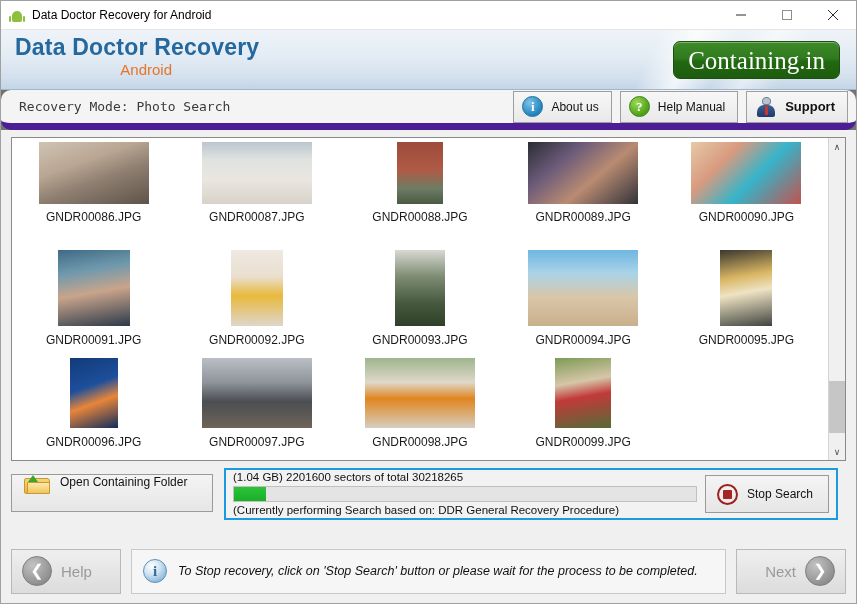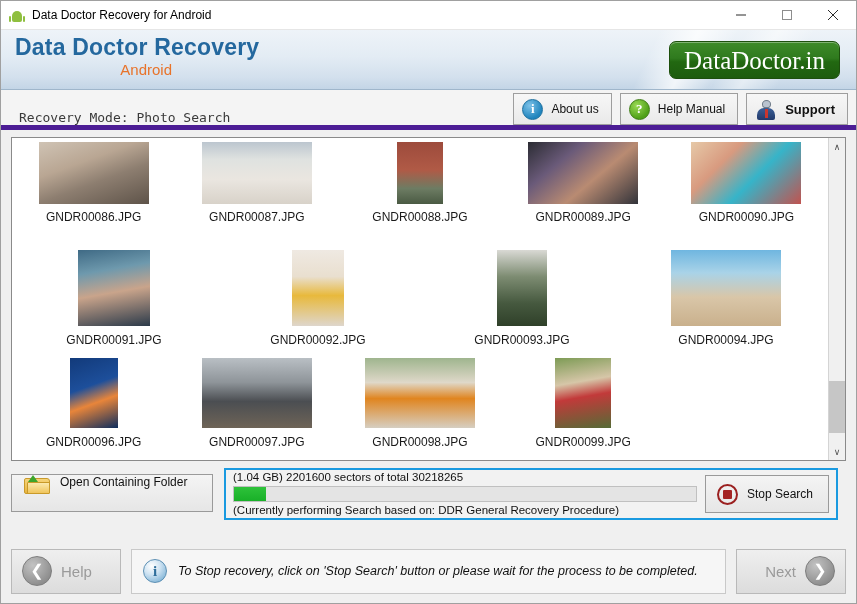--- a/index.html
+++ b/index.html
@@ -125,25 +125,26 @@
     font-size: 25px;
     color: #ffffff;
     line-height: 1;
     white-space: nowrap;
   }
 
   
   .modebar {
     flex: 0 0 40px;
     background: #f4f4f4;
-    border-bottom: 5px solid #4c1d95;
-    display: flex;
-    align-items: flex-end;
+    border-bottom: 7px solid #4c1d95;
+    display: flex;
+    align-items: center;
     padding: 0 8px 0 18px;
     position: relative;
+    border-radius: 10px;
   }
   .mode-text {
     font-family: "DejaVu Sans Mono", monospace;
     font-size: 13px;
     color: #3a3a3a;
     white-space: nowrap;
   }
   .modebar-spacer { flex: 1 1 auto; }
   .top-btn {
     height: 32px;
@@ -435,21 +436,21 @@
         </svg>
     </div>
   </div>
 
   <div class="brand">
     <div class="brand-left">
       <div class="brand-title">Data Doctor Recovery</div>
       <div class="brand-sub">Android</div>
     </div>
     <div class="logo-box">
-      <span class="logo-text">DataDoctor.in</span>
+      <span class="logo-text">Containing.in</span>
     </div>
   </div>
 
   <div class="modebar">
     <div class="mode-text">Recovery Mode: Photo Search</div>
     <div class="modebar-spacer"></div>
 
     <div class="top-btn">
       <span class="ico-circ ico-info">i</span>
       <span class="lbl">About us</span>
@@ -507,20 +508,24 @@
             <div class="thumb-img tall" style="width:52px;background:linear-gradient(180deg,#efe9e2 0%,#e9dfcf 35%,#e8b93c 60%,#ded6cc 100%);"></div>
             <div class="thumb-label">GNDR00092.JPG</div>
           </div>
           <div class="thumb-cell">
             <div class="thumb-img tall" style="width:50px;background:linear-gradient(180deg,#d9d9d4 0%,#7d8c72 35%,#46593f 70%,#2f4029 100%);"></div>
             <div class="thumb-label">GNDR00093.JPG</div>
           </div>
           <div class="thumb-cell">
             <div class="thumb-img wide" style="background:linear-gradient(180deg,#6fb6e0 0%,#a9d3e8 30%,#d9c6a8 62%,#c9b08c 100%);"></div>
             <div class="thumb-label">GNDR00094.JPG</div>
+          </div>
+          <div class="thumb-cell">
+            <div class="thumb-img tall" style="width:52px;background:linear-gradient(170deg,#3a3730 0%,#d8b562 35%,#efe3c4 55%,#40453f 100%);"></div>
+            <div class="thumb-label">GNDR00095.JPG</div>
           </div>
         </div>
 
         <div class="thumb-row row3">
           <div class="thumb-cell">
             <div class="thumb-img tall" style="width:48px;height:70px;background:linear-gradient(160deg,#123a7a 0%,#1d4f9b 40%,#e8853a 62%,#0e2d5e 100%);"></div>
             <div class="thumb-label">GNDR00096.JPG</div>
           </div>
           <div class="thumb-cell">
             <div class="thumb-img wide" style="height:70px;background:linear-gradient(180deg,#b9bfc4 0%,#8e9499 35%,#4b4e52 62%,#6e6457 100%);"></div>

